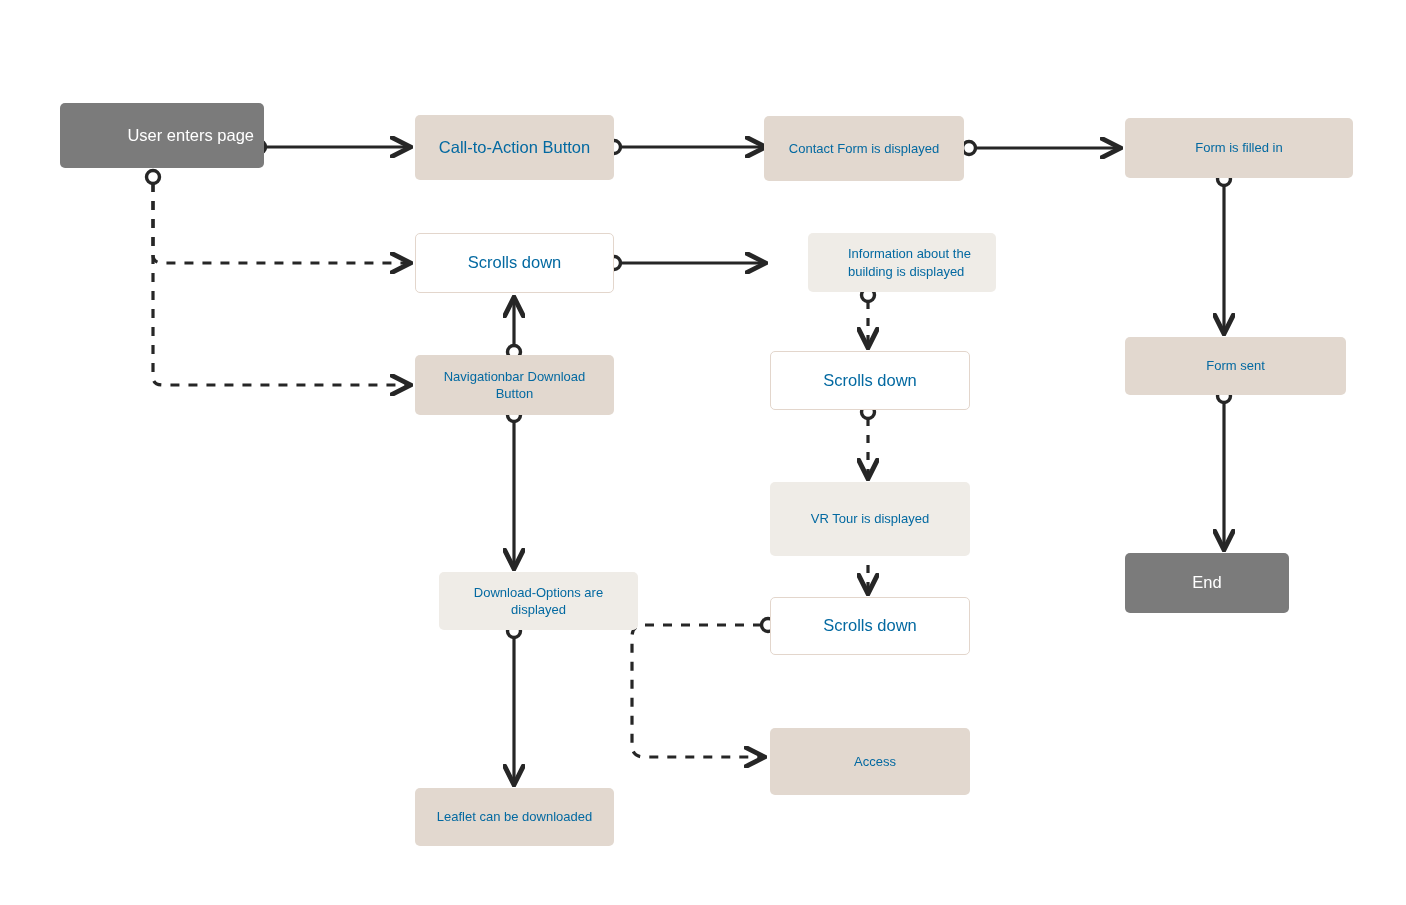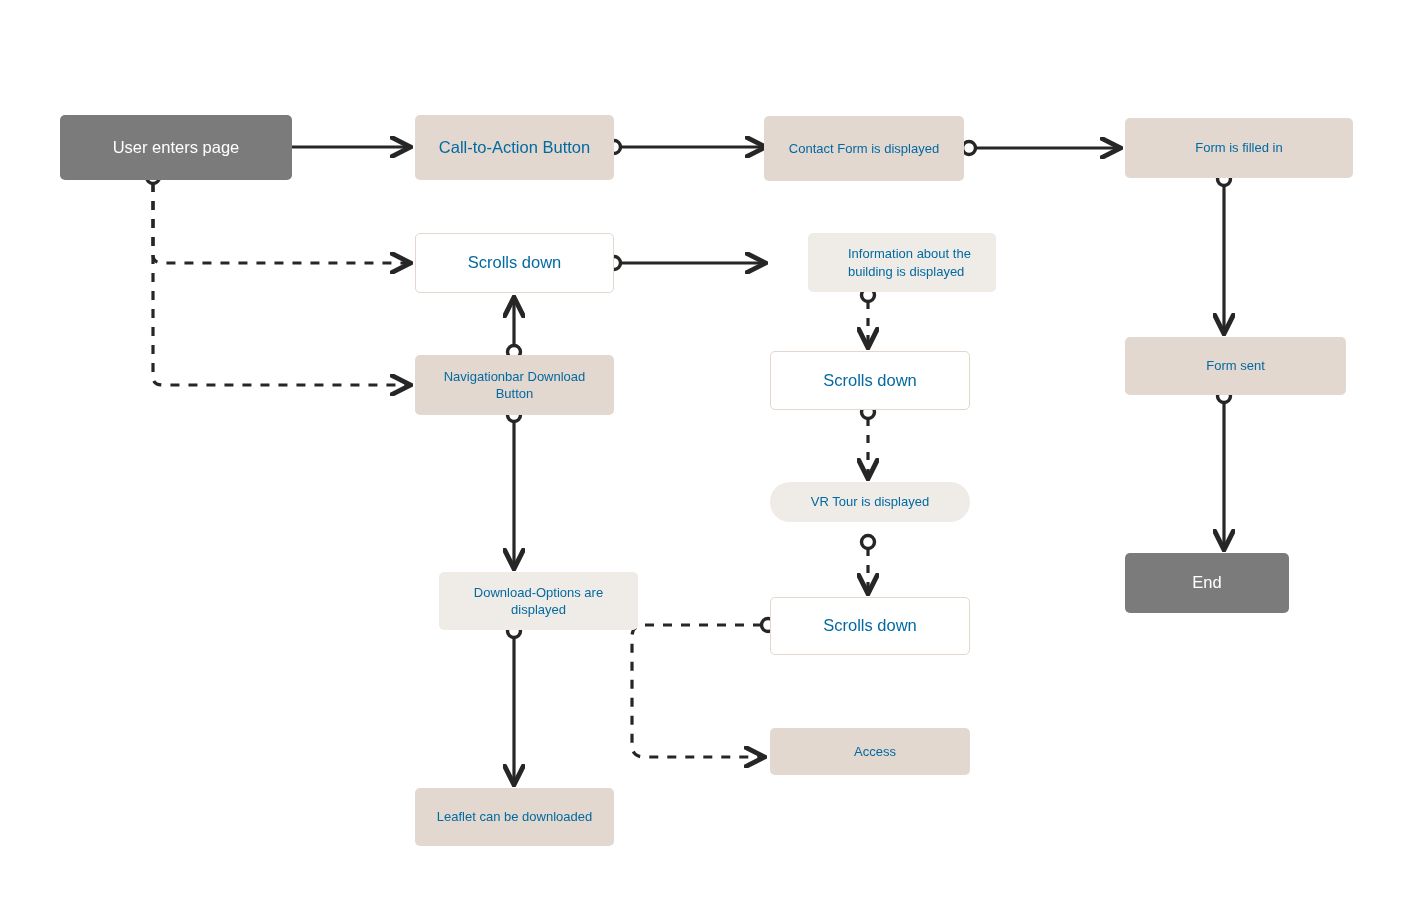--- a/index.html
+++ b/index.html
@@ -146,21 +146,21 @@
 
       <g>
         <line x1="1224" y1="402" x2="1224" y2="547" marker-end="url(#arrow)"></line>
         <circle cx="1224" cy="396" r="6.5" fill="#ffffff" stroke="#262626" stroke-width="3.4"></circle>
       </g>
 
     </g>
   </svg>
 
   <div id="nodes">
-      <div class="node terminal sz-lg" style="left: 60px; top: 115px; width: 232px; height: 65px;">
+      <div class="node terminal sz-lg" style="left: 60px; top: 103px; width: 204px; height: 65px; justify-content: flex-end;">
         <span class="label">User enters page</span>
       </div>
       <div class="node filled-dark sz-lg" style="left: 415px; top: 115px; width: 199px; height: 65px;">
         <span class="label">Call-to-Action Button</span>
       </div>
       <div class="node filled-dark sz-md" style="left: 764px; top: 116px; width: 200px; height: 65px;">
         <span class="label">Contact Form is displayed</span>
       </div>
       <div class="node filled-dark sz-md" style="left: 1125px; top: 118px; width: 228px; height: 60px;">
         <span class="label">Form is filled in</span>
@@ -173,33 +173,33 @@
       </div>
       <div class="node filled-dark sz-md" style="left: 415px; top: 355px; width: 199px; height: 60px;">
         <span class="label">Navigationbar Download Button</span>
       </div>
       <div class="node outline sz-lg" style="left: 770px; top: 351px; width: 200px; height: 59px;">
         <span class="label">Scrolls down</span>
       </div>
       <div class="node filled-dark sz-md" style="left: 1125px; top: 337px; width: 221px; height: 58px;">
         <span class="label">Form sent</span>
       </div>
-      <div class="node filled-light sz-md" style="left: 770px; top: 482px; width: 200px; height: 40px; border-radius: 20px;">
+      <div class="node filled-light sz-md" style="left: 770px; top: 482px; width: 200px; height: 74px;">
         <span class="label">VR Tour is displayed</span>
       </div>
       <div class="node filled-light sz-md" style="left: 439px; top: 572px; width: 199px; height: 58px;">
         <span class="label">Download-Options are displayed</span>
       </div>
       <div class="node outline sz-lg" style="left: 770px; top: 597px; width: 200px; height: 58px;">
         <span class="label">Scrolls down</span>
       </div>
       <div class="node terminal sz-lg" style="left: 1125px; top: 553px; width: 164px; height: 60px;">
         <span class="label">End</span>
       </div>
-      <div class="node filled-dark sz-md" style="left: 770px; top: 728px; width: 200px; height: 47px; padding-left: 20px;">
+      <div class="node filled-dark sz-md" style="left: 770px; top: 728px; width: 200px; height: 67px; padding-left: 20px;">
         <span class="label">Access</span>
       </div>
       <div class="node filled-dark sz-md" style="left: 415px; top: 788px; width: 199px; height: 58px;">
         <span class="label">Leaflet can be downloaded</span>
       </div>
     </div>
 
 </div>
 
 </body></html>

